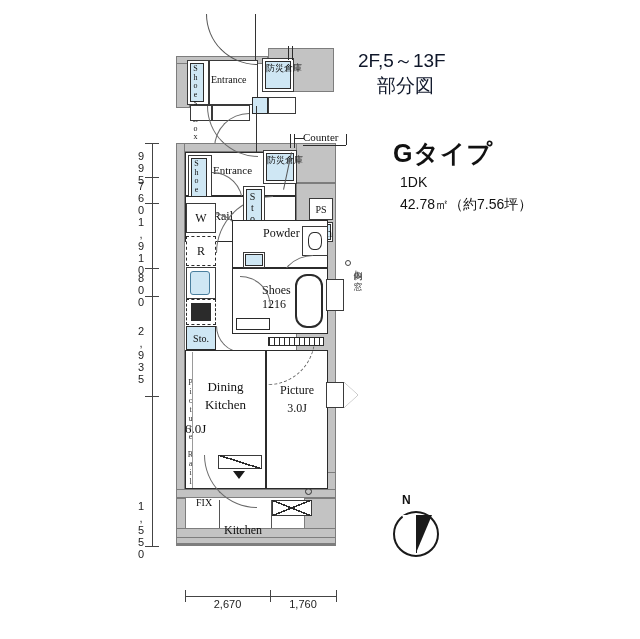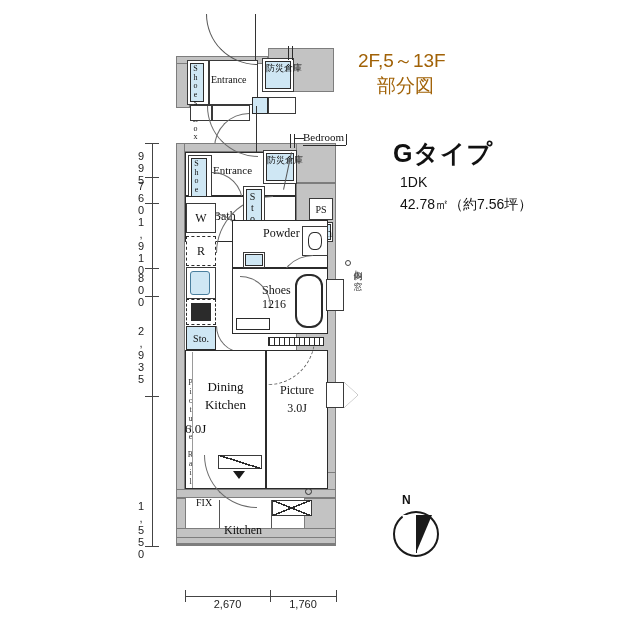--- a/index.html
+++ b/index.html
@@ -1,21 +1,21 @@
 <!DOCTYPE html>
 <html><head>
 <meta charset="utf-8">
 <style>
   html,body{margin:0;padding:0;background:#ffffff;}
   body{width:640px;height:639px;position:relative;overflow:hidden;
        font-family:"Liberation Serif",serif;color:#1a1a1a;}
   .abs{position:absolute;}
   
   #hdr-floors{left:358px;top:48px;width:240px;font-family:"Liberation Sans",sans-serif;
-      font-size:19px;line-height:25px;color:#a16207;white-space:pre;}
+      font-size:19px;line-height:25px;color:#0f172a;white-space:pre;}
   #hdr-type{left:393px;top:137px;font-family:"Liberation Sans",sans-serif;font-size:25px;
       font-weight:bold;letter-spacing:1px;color:#111;}
   #hdr-plan{left:400px;top:174px;font-family:"Liberation Sans",sans-serif;font-size:14px;color:#111;}
   #hdr-area{left:400px;top:196px;font-family:"Liberation Sans",sans-serif;font-size:14px;color:#111;}
   
   .wall{background:#c3c3c3;border:1px solid #7d7d7d;box-sizing:border-box;}
   .room{background:#ffffff;border:1px solid #2b2b2b;box-sizing:border-box;}
   .thin{background:#ffffff;border:1px solid #3a3a3a;box-sizing:border-box;}
   .blue{background:#cfe7f4;border:1px solid #2b2b2b;box-sizing:border-box;}
   .dash{background:#ffffff;border:1px dashed #2b2b2b;box-sizing:border-box;}
@@ -100,27 +100,27 @@
   <div class="abs ln-v" style="left:256px;top:106px;height:46px;background:#333;"></div>
   <div class="abs arc" style="left:212px;top:172px;width:30px;height:30px;
               border-radius:0 100% 0 0;border-bottom:none;border-left:none;"></div>
 
   <div class="abs thin" style="left:263px;top:150px;width:34px;height:34px;"></div>
   <div class="abs blue" style="left:266px;top:153px;width:28px;height:28px;"></div>
   <div class="abs lbl jp" style="left:267px;top:154px;font-size:9px;width:26px;line-height:12px;">防災倉庫</div>
   <div class="abs ln-v" style="left:290px;top:134px;height:14px;"></div>
   <div class="abs ln-v" style="left:294px;top:134px;height:14px;"></div>
   <div class="abs ln-h" style="left:294px;top:138px;width:10px;"></div>
-  <div class="abs lbl" style="left:303px;top:131px;font-size:11px;">Bedroom</div>
+  <div class="abs lbl" style="left:303px;top:131px;font-size:11px;">Counter</div>
   <div class="abs ln-h" style="left:303px;top:145px;width:43px;"></div>
   <div class="abs ln-v" style="left:346px;top:134px;height:11px;"></div>
   <div class="abs ln-v" style="left:287px;top:152px;height:38px;background:#555;transform:rotate(12deg);"></div>
 
   <div class="abs room" style="left:185px;top:196px;width:111px;height:46px;"></div>
-  <div class="abs lbl" style="left:213px;top:209px;font-size:12px;">Bath</div>
+  <div class="abs lbl" style="left:213px;top:209px;font-size:12px;">Rail</div>
   <div class="abs arc" style="left:212px;top:213px;width:30px;height:30px;
               border-radius:0 100% 0 0;border-bottom:none;border-left:none;"></div>
   <div class="abs arc" style="left:216px;top:196px;width:56px;height:56px;
               border-radius:100% 0 0 0;border-bottom:none;border-right:none;"></div>
 
   <div class="abs thin" style="left:186px;top:203px;width:30px;height:30px;"></div>
   <div class="abs lbl ctr" style="left:186px;top:203px;width:30px;height:30px;font-size:12px;">W</div>
 
   <div class="abs dash" style="left:186px;top:236px;width:30px;height:30px;"></div>
   <div class="abs lbl ctr" style="left:186px;top:236px;width:30px;height:30px;font-size:12px;">R</div>

